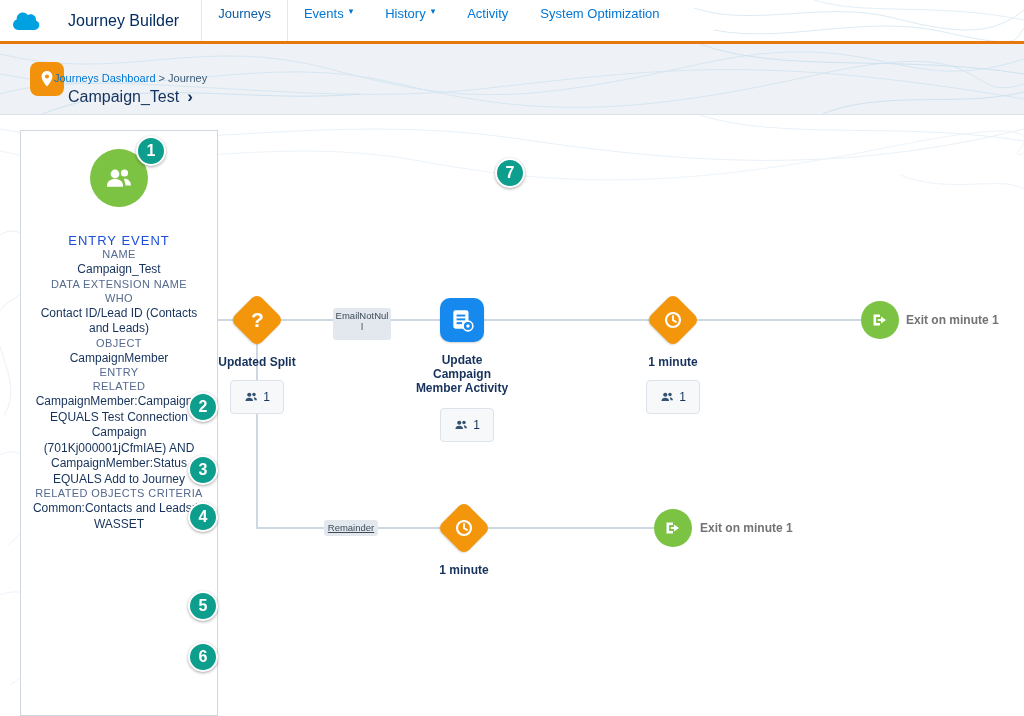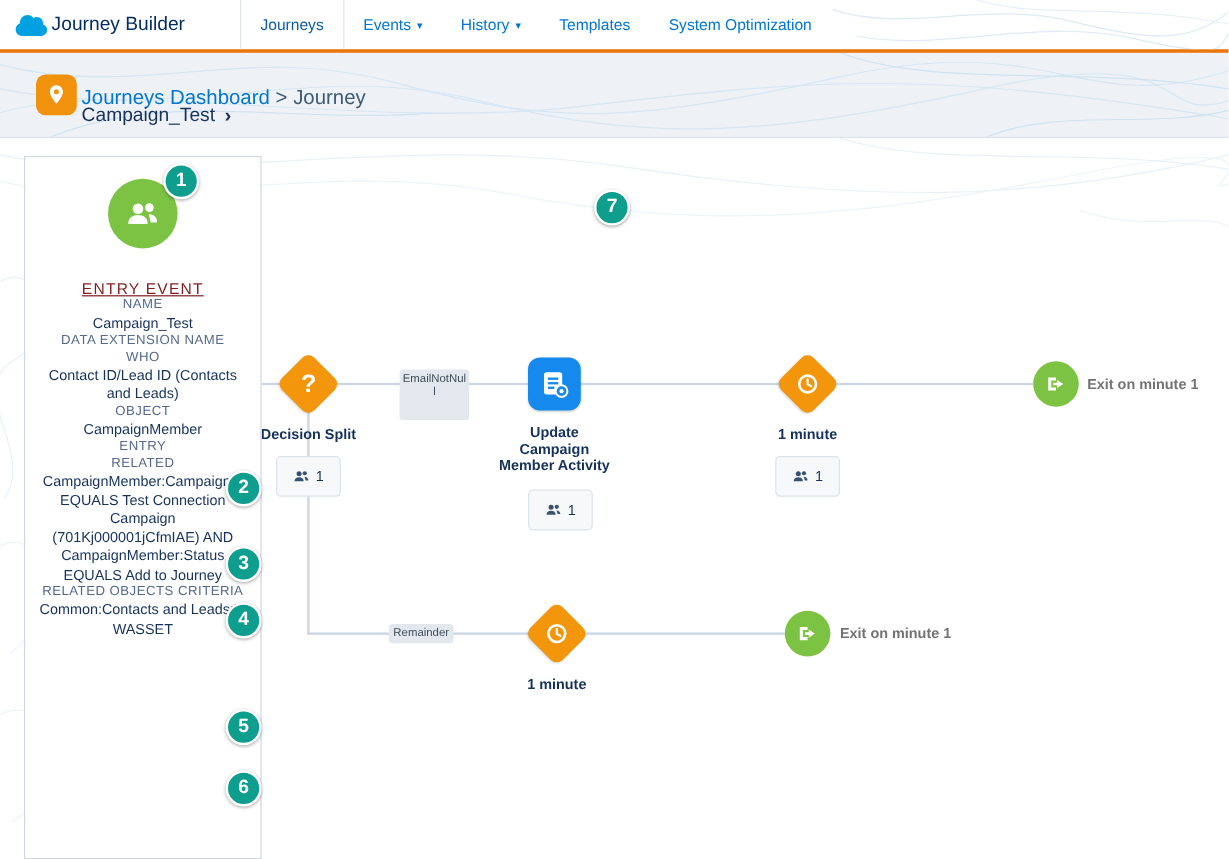--- a/index.html
+++ b/index.html
@@ -7,39 +7,39 @@
   .page {
     position:relative; width:1024px; height:716px; overflow:hidden;
     font-family:"Liberation Sans", sans-serif; background:#ffffff;
   }
   
   .topnav {
     position:absolute; left:0; top:0; width:1024px; height:44px;
     background:#fff; border-bottom:3px solid #e8770e;
     display:flex; align-items:stretch; z-index:20;
   }
-  .brand { display:flex; align-items:center; gap:1px; padding:0 22px 0 10px; min-width:200px; cursor:pointer; }
+  .brand { display:flex; align-items:center; gap:26px; padding:0 22px 0 10px; min-width:200px; cursor:pointer; }
   .app-title { color:#032d60; font-size:16px; }
   .tabs { display:flex; align-items:stretch; }
   .tab {
-    display:flex; align-items:center; padding:16px 16px; color:#0176d3;
+    display:flex; align-items:flex-start; padding:6px 16px; color:#0176d3;
     font-size:13px; cursor:pointer; white-space:nowrap;
   }
   .tab.active { border-left:1px solid #e2e7ec; border-right:1px solid #e2e7ec; color:#0b5cab; }
   .chev { font-size:9px; margin-left:5px; color:#0176d3; }
   
   .crumb-band {
     position:absolute; left:0; top:44px; width:1024px; height:71px;
     background:#eef2f6; border-bottom:1px solid #dde3ea; overflow:hidden; z-index:10;
   }
   .crumb-icon {
     position:absolute; left:30px; top:18px; width:34px; height:34px; border-radius:8px;
     background:#f2920c; display:flex; align-items:center; justify-content:center; z-index:2;
   }
-  .crumb-line1 { position:absolute; left:68px; top:28px; font-size:17px; z-index:2; }
+  .crumb-line1 { position:absolute; left:54px; top:28px; font-size:11px; z-index:2; }
   .crumb-link { color:#0176d3; cursor:pointer; }
   .crumb-sep, .crumb-section { color:#3e5a75; }
   .crumb-title-row {
     position:absolute; left:68px; top:43px; font-size:16px; color:#16325c; z-index:2;
     display:flex; align-items:center; gap:8px; cursor:pointer;
   }
   .crumb-caret { font-size:17px; color:#16325c; font-weight:bold; }
   
   .canvas { position:absolute; left:0; top:115px; width:1024px; height:601px; background:#fff; }
   .decor { position:absolute; pointer-events:none; }
@@ -80,21 +80,21 @@
   
   .panel {
     position:absolute; left:20px; top:130px; width:198px; height:586px;
     background:#fff; border:1px solid #d0d7e0; z-index:5; text-align:center;
     padding-top:18px; overflow:hidden;
   }
   .entry-circle {
     width:58px; height:58px; border-radius:50%; background:#7cc243; margin:0 auto;
     display:flex; align-items:center; justify-content:center; cursor:pointer;
   }
-  .entry-heading { margin-top:26px; font-size:13px; color:#7f1d1d; letter-spacing:1px;text-decoration:underline; }
+  .entry-heading { margin-top:26px; font-size:13px; color:#1d4ed8; letter-spacing:1px; }
   .fgroup { }
   .flabel { font-size:11px; color:#54698d; letter-spacing:0.4px; margin-bottom:2px; }
   .fvalue { font-size:12px; color:#16325c; line-height:15.5px; padding:0 11px; }
   
   .badge {
     position:absolute; width:30px; height:30px; border-radius:50%;
     background:#0e9e8e; border:2px solid #fff; color:#fff; font-size:16px; font-weight:bold;
     display:flex; align-items:center; justify-content:center; z-index:30;
     box-shadow:0 1px 3px rgba(0,0,0,.35);
   }
@@ -117,21 +117,21 @@
       </div>
       <div class="tab">
         <span>Events</span>
         <span class="chev">▾</span>
       </div>
       <div class="tab">
         <span>History</span>
         <span class="chev">▾</span>
       </div>
       <div class="tab">
-        <span>Templates</span>
+        <span>Activity</span>
       </div>
       <div class="tab">
         <span>System Optimization</span>
       </div>
     </nav>
     <svg class="decor" style="right:0;top:0" width="330" height="41" viewBox="0 0 330 41" fill="none">
       <path d="M0 8 C 60 28, 130 0, 200 18 S 300 34, 330 10" stroke="#dcebf5"></path>
       <path d="M20 30 C 90 44, 170 14, 250 32 S 320 40, 330 28" stroke="#dcebf5"></path>
       <path d="M120 0 C 170 16, 240 2, 330 20" stroke="#e4eff7"></path>
     </svg>
@@ -170,31 +170,31 @@
       <path d="M0 340 C 40 320, 50 400, 8 430" stroke="#edf4fa"></path>
       <path d="M0 480 C 50 460, 60 540, 10 570" stroke="#edf4fa"></path>
       <path d="M700 0 C 780 26, 900 6, 1024 26" stroke="#e9f1f8"></path>
       <path d="M900 60 C 950 80, 1000 60, 1024 74" stroke="#edf4fa"></path>
     </svg>
 
     <div class="line h" style="left:218px; top:204px; width:643px;"></div>
     <div class="line v" style="left:256px; top:222px; height:192px;"></div>
     <div class="line h" style="left:256px; top:412px; width:398px;"></div>
 
-    <div class="path-label" style="left:333px; top:193px; width:58px; height:42px;">
+    <div class="path-label" style="left:333px; top:193px; width:58px; height:32px;">
       <span>EmailNotNull</span>
     </div>
-    <div class="path-label" style="left:324px; top:405px; width:54px; height:16px;">
+    <div class="path-label" style="left:324px; top:405px; width:54px; height:16px;text-decoration:underline;">
       <span>Remainder</span>
     </div>
 
     <div class="diamond" style="left:238px; top:186px;">
       <span class="di-inner q-glyph">?</span>
     </div>
-    <div class="node-label" style="left:197px; top:240px; width:120px;">Decision Split</div>
+    <div class="node-label" style="left:197px; top:240px; width:120px;">Updated Split</div>
     <div class="count-box" style="left:230px; top:265px;">
       <svg width="14" height="14" viewBox="0 0 16 16">
         <circle cx="6" cy="5.4" r="2.4" fill="#35536f"></circle>
         <path d="M1.6 12.6c0-2.4 2-3.8 4.4-3.8s4.4 1.4 4.4 3.8z" fill="#35536f"></path>
         <circle cx="11.4" cy="5" r="2" fill="#35536f"></circle>
         <path d="M11.2 8.4c2 .2 3.6 1.5 3.6 3.4h-2.6z" fill="#35536f"></path>
       </svg>
       <span>1</span>
     </div>
 

